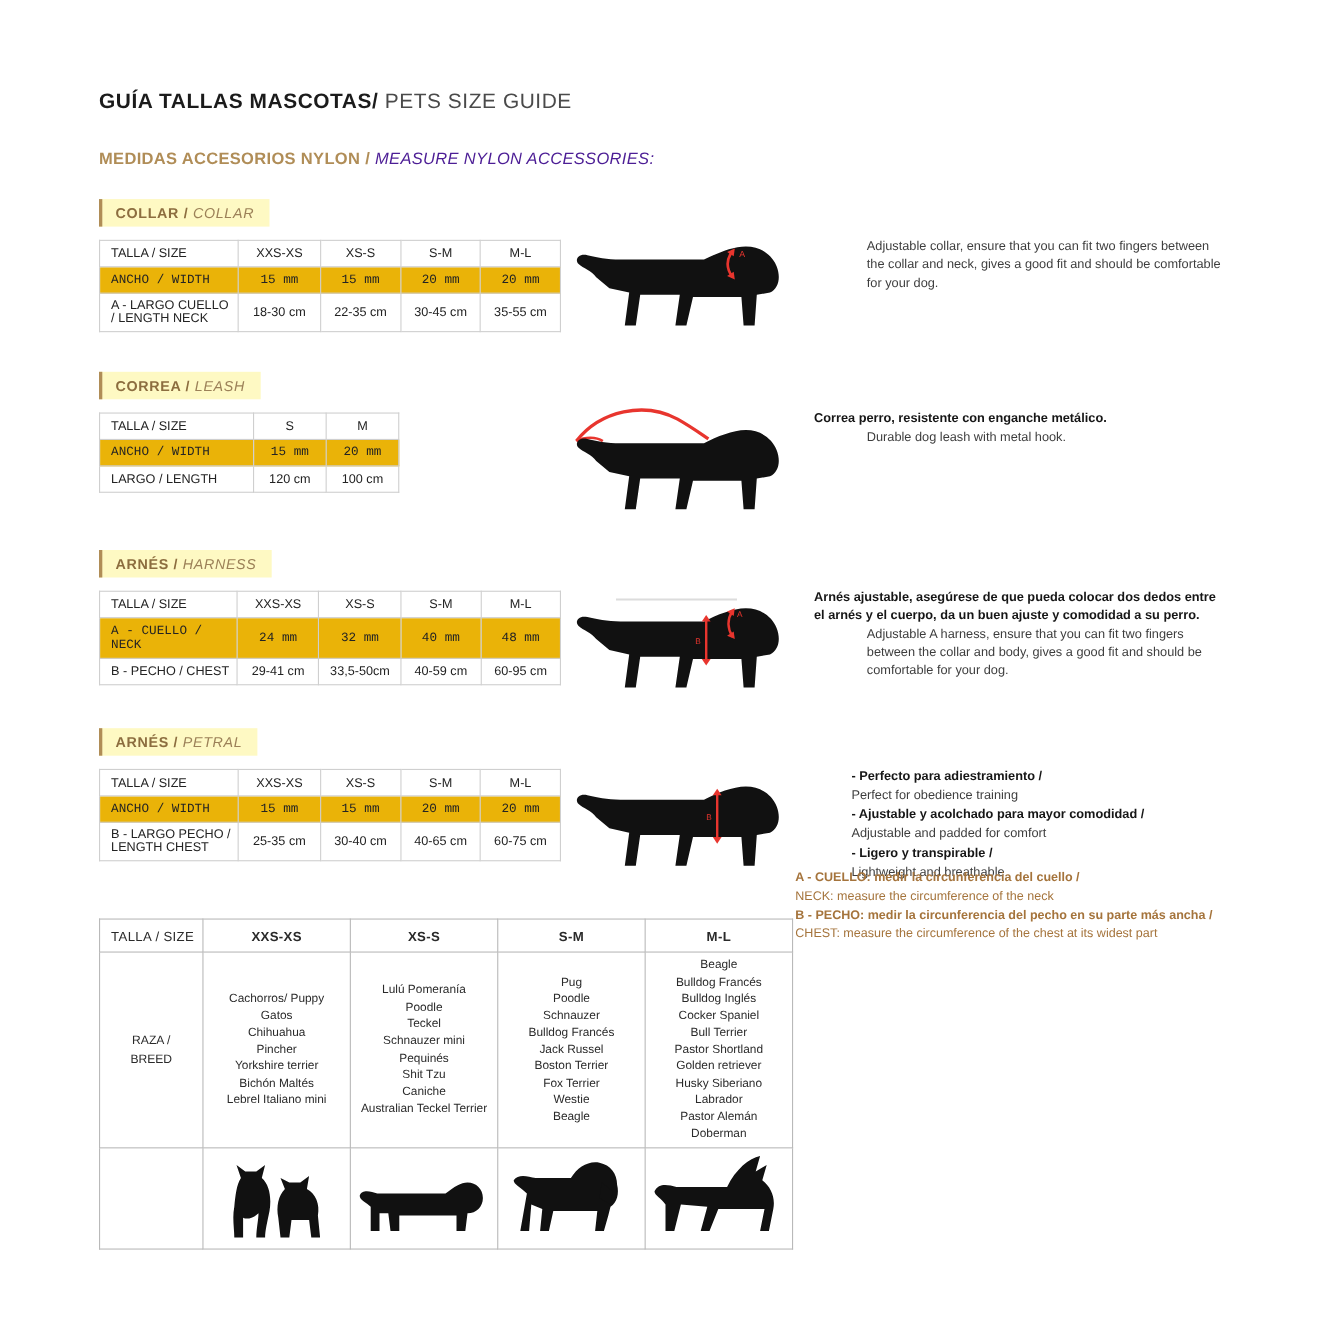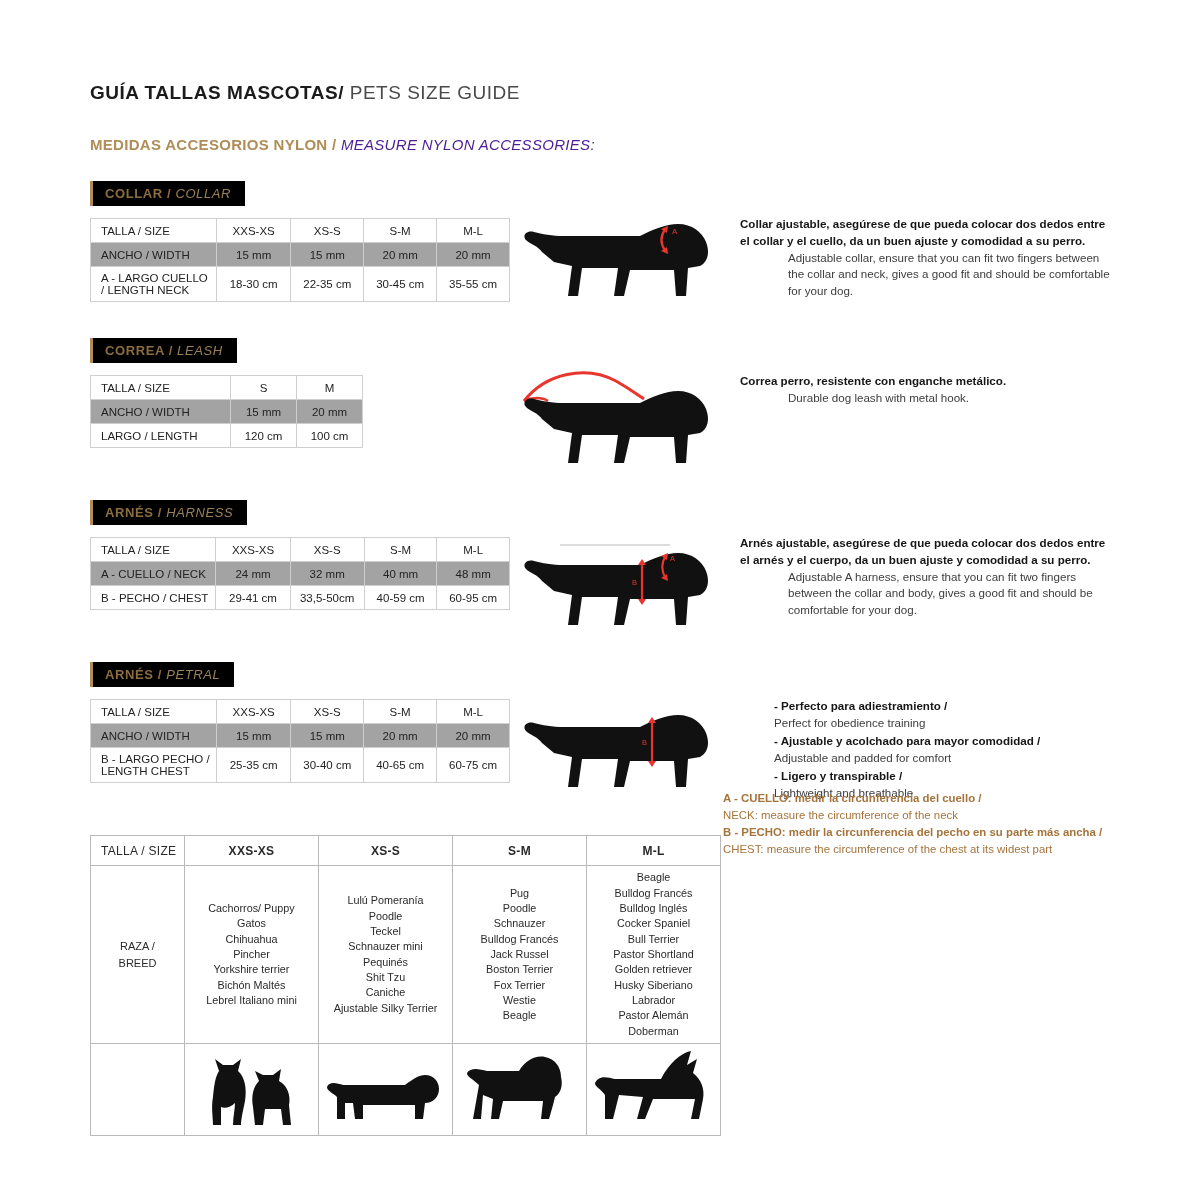--- a/index.html
+++ b/index.html
@@ -39,21 +39,21 @@
     font-style: italic;
     color: #4c1d95;
   }
   
   .section {
     position: relative;
     margin-top: 28px;
   }
   .sec-label {
     display: inline-block;
-    background: #000000;
+    background: #fef9c3;
     color: #8c6d3f;
     font-size: 13px;
     font-weight: bold;
     letter-spacing: 0.6px;
     padding: 5px 14px 5px 12px;
     border-left: 3px solid #b08d57;
   }
   .sec-label .it { font-style: italic; font-weight: normal; color:#9c8158;}
   .row-wrap {
     display: flex;
@@ -73,21 +73,21 @@
     font-size: 11.5px;
     padding: 5px 6px;
     text-align: center;
     color: #232323;
     height: 24px;
   }
   table.size td.left {
     text-align: left;
     padding-left: 10px;
   }
-  table.size tr.shaded td { background: #a3a3a3; }
+  table.size tr.shaded td { background: #eab308; font-family: Liberation Mono, monospace; }
   .c1 { width: 140px; }
   .c2 { width: 82px; }
   .c3 { width: 82px; }
   .c4 { width: 82px; }
   .c5 { width: 82px; }
   .leash-c1 { width: 140px; }
   .leash-c2 { width: 66px; }
   .leash-c3 { width: 66px; }
 
   .desc {
@@ -194,21 +194,20 @@
           <path fill="#111111" d="M22 42 C18 36 10 34 6 30 C2 26 6 20 14 22 C22 24 32 26 44 26 L120 26 C132 20 146 14 158 14 C172 14 182 22 186 32 C190 42 188 52 180 56 L168 58 L166 86 L156 86 L154 60 L110 60 L104 86 L94 86 L98 58 L62 58 L58 86 L48 86 L52 56 L34 52 Z"></path>
           <path fill="none" stroke="#e8352e" stroke-width="2.4" d="M146 18 C140 26 140 34 146 42"></path>
           <path fill="#e8352e" d="M148 16 l-7 3 l6 4 z"></path>
           <path fill="#e8352e" d="M148 44 l-7 -3 l6 -4 z"></path>
           <text x="152" y="24" font-size="8" fill="#e8352e" font-family="Liberation Sans, sans-serif">A</text>
         </svg>
       </div>
 
       <div class="txt-col">
         <div class="desc">
-          <span class="es">Collar ajustable, asegúrese de que pueda colocar dos dedos entre el collar y el cuello, da un buen ajuste y comodidad a su perro.</span>
           <span class="en">Adjustable collar, ensure that you can fit two fingers between the collar and neck, gives a good fit and should be comfortable for your dog.</span>
         </div>
       </div>
     </div>
   </div>
 
   <div class="section">
     <div class="sec-label">
       <span>CORREA /</span><span class="it"> LEASH</span>
     </div>
@@ -399,21 +398,21 @@
         </td>
         <td>
           <div class="breed-list">
             <div>Lulú Pomeranía</div>
             <div>Poodle</div>
             <div>Teckel</div>
             <div>Schnauzer mini</div>
             <div>Pequinés</div>
             <div>Shit Tzu</div>
             <div>Caniche</div>
-            <div>Ajustable Silky Terrier</div>
+            <div>Australian Teckel Terrier</div>
           </div>
         </td>
         <td>
           <div class="breed-list">
             <div>Pug</div>
             <div>Poodle</div>
             <div>Schnauzer</div>
             <div>Bulldog Francés</div>
             <div>Jack Russel</div>
             <div>Boston Terrier</div>

